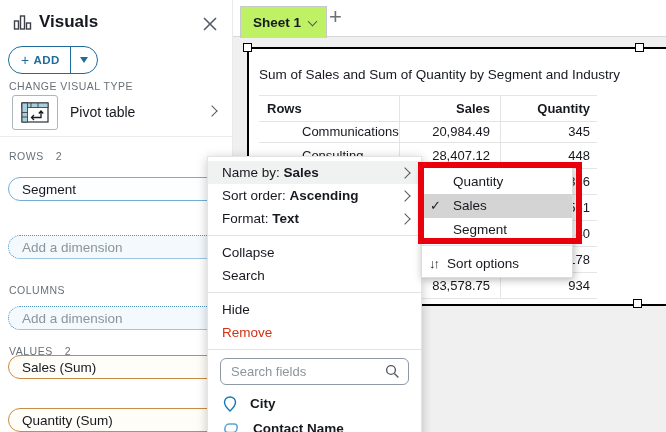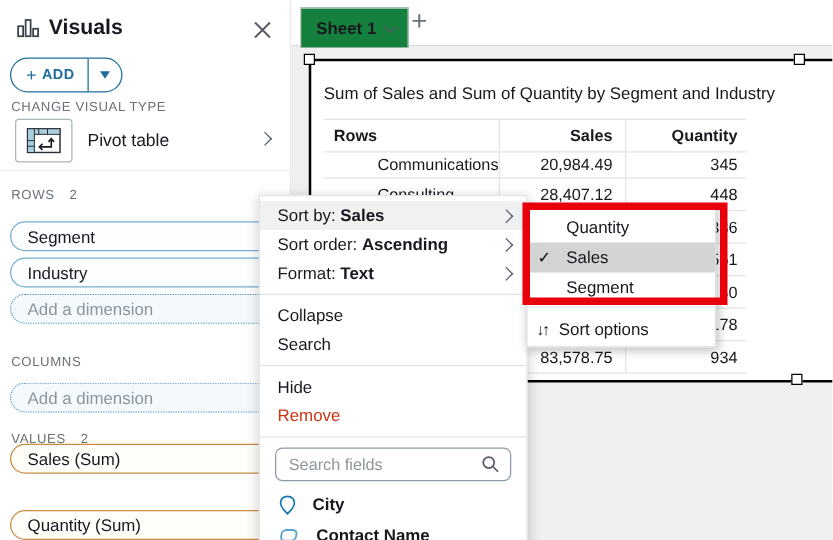--- a/index.html
+++ b/index.html
@@ -31,21 +31,21 @@
   .p-divider{position:absolute;left:0;right:0;top:136px;border-bottom:1px solid #eaeded;}
   .pill{position:absolute;left:8px;width:211px;height:24px;border-radius:13px;font-size:13.5px;
         line-height:24px;padding-left:13px;box-sizing:border-box;background:#fcfeff;
         border:1px solid #74afd3;cursor:pointer;}
   .pill.value{border-color:#c98c44;background:#fffdf8;}
   .pill.ghost{border:1.5px dotted #4f94c1;background:#f3f9fd;color:#8b959b;}
   
   .canvas{position:absolute;left:232px;top:0;width:434px;height:432px;background:#f0f0f0;z-index:0;}
   .tabstrip{position:absolute;left:0;top:0;width:434px;height:37px;background:#fff;
             border-bottom:1px solid #d6d9da;box-sizing:border-box;}
-  .tab{position:absolute;left:8px;top:6px;height:31px;background:#15803d;border:1px solid #c4c9cc;
+  .tab{position:absolute;left:8px;top:6px;height:31px;background:#bef264;border:1px solid #c4c9cc;
        border-bottom:none;display:flex;align-items:center;gap:8px;padding:0 10px 0 12px;cursor:pointer;}
   .tab-label{font-size:13.5px;font-weight:700;}
   .tab-caret{width:6px;height:6px;margin-top:-3px;}
   .new-tab{position:absolute;left:97px;top:4px;font-size:22px;font-weight:300;color:#687078;cursor:pointer;}
   
   .visual{position:absolute;left:247px;top:47px;width:423px;height:255px;background:#fff;
           border-top:2px solid #000;border-left:2px solid #000;border-bottom:2px solid #000;z-index:1;}
   .v-title{position:absolute;left:10px;top:18px;font-size:13.5px;color:#16191f;white-space:nowrap;}
   .vtable{position:absolute;left:10px;top:46px;width:338px;font-size:13px;}
   .trow{display:flex;border-bottom:1px solid #e4e4e4;}
@@ -205,36 +205,35 @@
     </div>
     <div class="pivot-label">Pivot table</div>
     <span class="chev right pivot-chev"></span>
 
     <div class="p-divider"></div>
 
     <div class="sec-label" style="top:150px;">
       <span>ROWS</span><span class="sec-count">2</span>
     </div>
     <div class="pill" style="top:177px;">Segment</div>
-    <div class="pill" style="top:206px;">Industry</div>
     <div class="pill ghost" style="top:235px;">Add a dimension</div>
 
     <div class="sec-label" style="top:284px;">COLUMNS</div>
     <div class="pill ghost" style="top:306px;">Add a dimension</div>
 
     <div class="sec-label" style="top:345px;">
       <span>VALUES</span><span class="sec-count">2</span>
     </div>
     <div class="pill value" style="top:355px;">Sales (Sum)</div>
     <div class="pill value" style="top:408px;">Quantity (Sum)</div>
   </div>
 
   <div class="menu">
     <div class="mi hl">
-      <span>Sort by: </span><b>Sales</b>
+      <span>Name by: </span><b>Sales</b>
       <span class="chev right"></span>
     </div>
     <div class="mi">
       <span>Sort order: </span><b>Ascending</b>
       <span class="chev right"></span>
     </div>
     <div class="mi">
       <span>Format: </span><b>Text</b>
       <span class="chev right"></span>
     </div>

